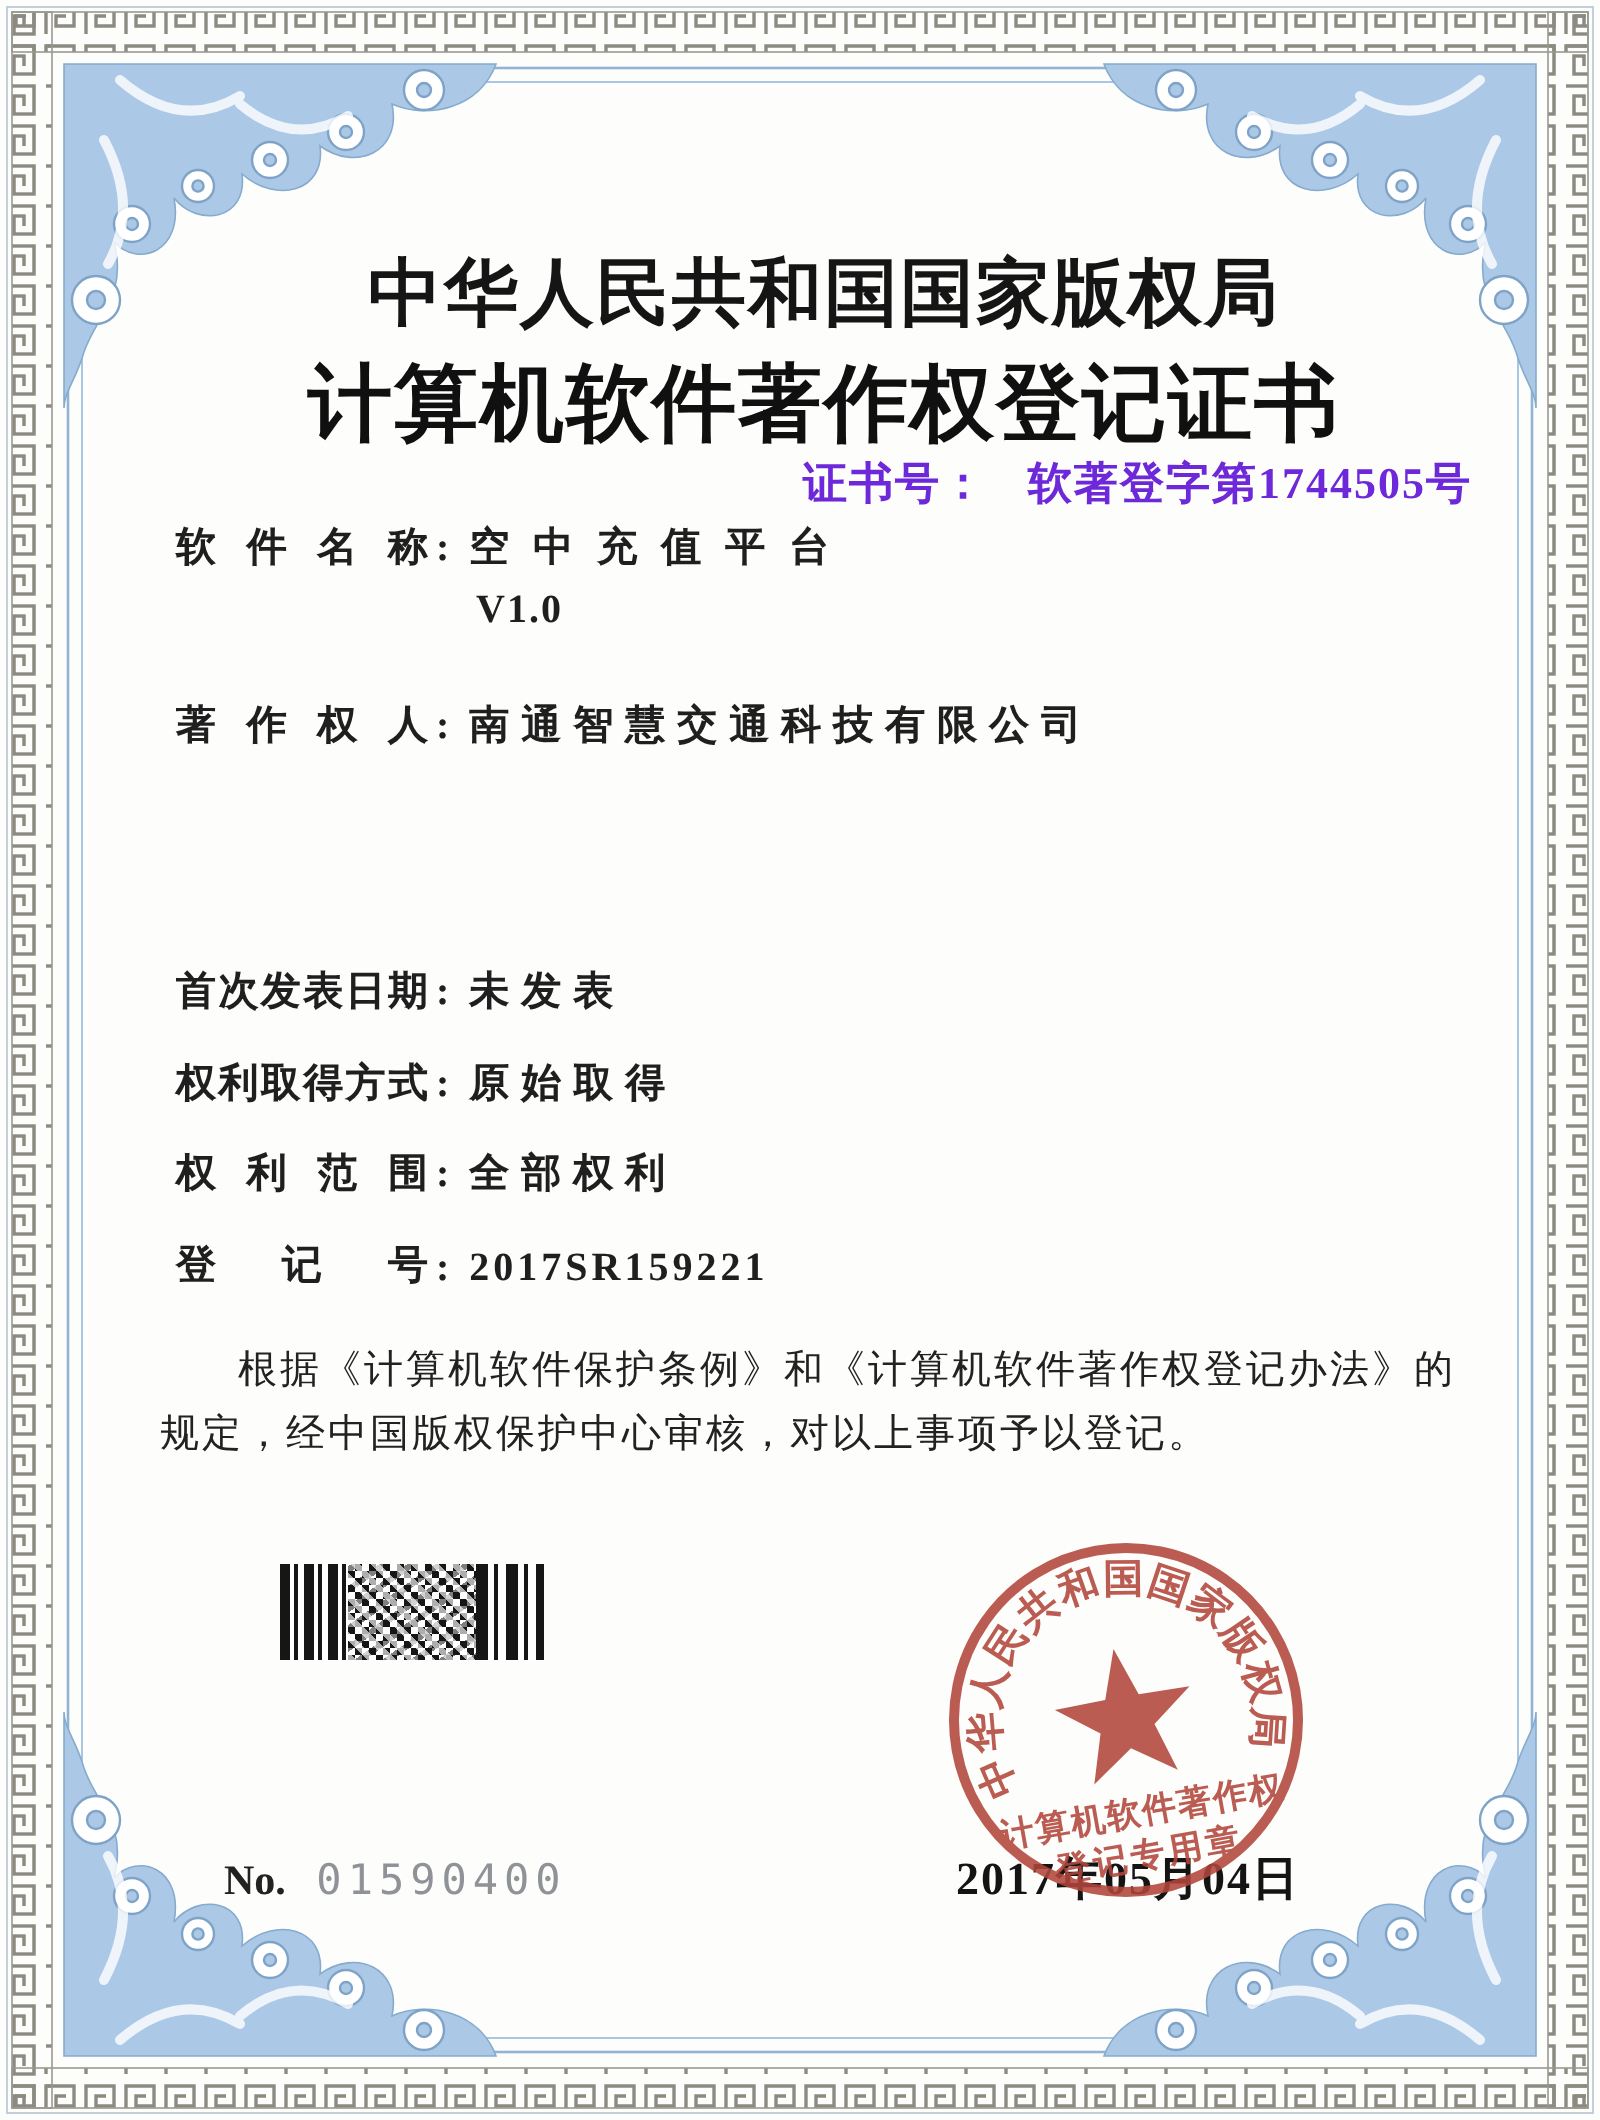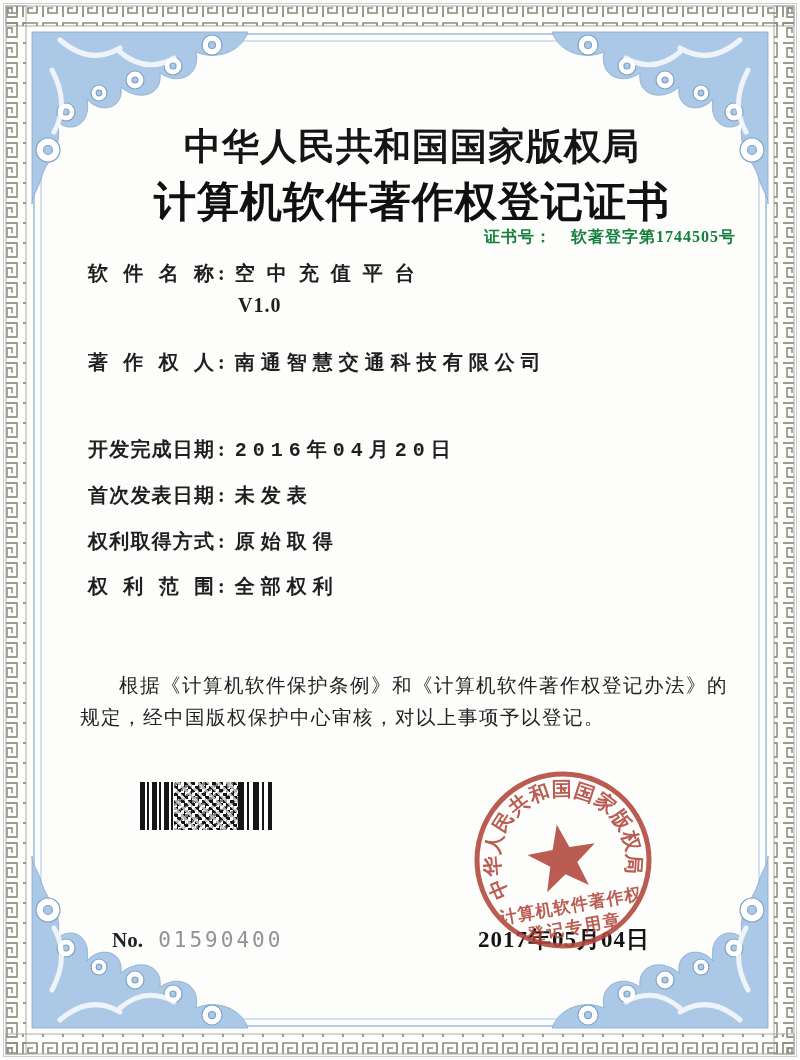--- a/index.html
+++ b/index.html
@@ -16,21 +16,21 @@
   
   .title{
     left:0;right:0;top:122px;text-align:center;
     font-size:37px;font-weight:700;letter-spacing:1px;color:#151515;
   }
   .subtitle{
     left:0;right:0;top:174px;text-align:center;
     font-size:42px;font-weight:800;letter-spacing:1px;color:#101010;
   }
   .certno{
-    top:227px;right:88px;font-size:16px;color:#15803d;
+    top:227px;right:88px;font-size:22px;color:#6d28d9;
     font-weight:600;letter-spacing:1px;
   }
   .certno .gap{display:inline-block;width:14px;}
 
   
   .row{left:88px;height:28px;font-size:20px;font-weight:600;white-space:nowrap;}
   .row .lbl{
     display:inline-block;width:126px;
     text-align:justify;text-align-last:justify;
     vertical-align:bottom;
@@ -137,36 +137,36 @@
 
   <div class="abs row" style="top:260px">
     <span class="lbl">软件名称</span><span class="colon">:</span><span class="val sp-wide">空中充值平台</span>
   </div>
   <div class="abs val2">V1.0</div>
 
   <div class="abs row" style="top:349px">
     <span class="lbl">著作权人</span><span class="colon">:</span><span class="val sp-mid">南通智慧交通科技有限公司</span>
   </div>
 
-  <div class="abs row" style="top:436px">
-    <span class="lbl">开发完成日期</span><span class="colon">:</span><span class="val sp-mid">2016年04月20日</span>
-  </div>
 
   <div class="abs row" style="top:482px">
     <span class="lbl">首次发表日期</span><span class="colon">:</span><span class="val sp-mid">未发表</span>
   </div>
 
   <div class="abs row" style="top:528px">
     <span class="lbl">权利取得方式</span><span class="colon">:</span><span class="val sp-mid">原始取得</span>
   </div>
 
   <div class="abs row" style="top:573px">
     <span class="lbl">权利范围</span><span class="colon">:</span><span class="val sp-mid">全部权利</span>
   </div>
 
+  <div class="abs row" style="top:619px">
+    <span class="lbl">登记号</span><span class="colon">:</span><span class="val">2017SR159221</span>
+  </div>
 
   <div class="abs body-par">根据《计算机软件保护条例》和《计算机软件著作权登记办法》的规定，经中国版权保护中心审核，对以上事项予以登记。</div>
 
   <div class="abs barcode">
     <div class="bc-l"></div>
     <div class="bc-m"></div>
     <div class="bc-r"></div>
   </div>
 
   <div class="abs issue-date">2017年05月04日</div>

